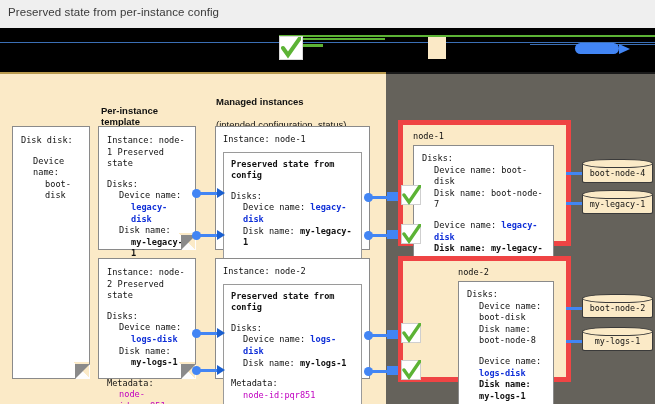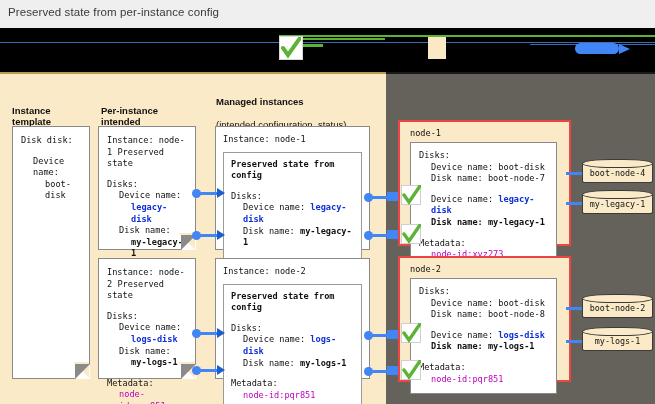--- a/index.html
+++ b/index.html
@@ -131,21 +131,21 @@
   .gap{display:block;height:9px;}
 
   
   .subcard{
     border:1px solid #9a9a9a;margin:6px 0 0 0;padding:6px 7px 7px 7px;
     background:#fff;
   }
 
   
   .node-card{
-    position:absolute;background:#fbeac7;border:2px solid #ef4444;
+    position:absolute;background:#fbeac7;border:5px solid #ef4444;
     box-sizing:border-box;
   }
   .node-card .node-title{
     font-family:"DejaVu Sans Mono", monospace;
     font-size:8.6px;color:#111;padding:6px 0 4px 10px;
   }
   .node-inner{
     background:#fff;border:1px solid #8a8a8a;
     margin:0 12px 10px 10px;padding:7px 8px 8px 8px;
     font-family:"DejaVu Sans Mono", monospace;
@@ -235,25 +235,22 @@
   </div>
 
   <div class="panel-cream"></div>
 
   <div class="panel-gray"></div>
   <div class="panel-gray-head">
     <div></div>
     <div></div>
   </div>
 
-  <div class="col-head" id="h-template">
-    <span class="line-b">Instance</span><span class="line-b">template</span>
-  </div>
   <div class="col-head" id="h-configs">
-    <span class="line-b">Per-instance</span><span class="line-b">intended</span>
+    <span class="line-b">Per-instance</span><span class="line-b">template</span>
   </div>
   <div class="col-head" id="h-managed">
     <span class="line-b">Managed instances</span>
     <span class="line-n">(intended configuration, status)</span>
     <span class="line-b">autogenerated</span>
   </div>
 
   <div class="card dogear" style="left:12px;top:126px;width:78px;height:253px;">
     <div class="pad">
       <span>Disk disk:</span>
@@ -340,21 +337,21 @@
       <span class="ind1">Disk name: boot-node-7</span>
       <span class="gap"></span>
       <span class="ind1"><span>Device name: </span><span class="blue">legacy-disk</span></span>
       <span class="ind1 bold">Disk name: my-legacy-1</span>
       <span class="gap"></span>
       <span>Metadata:</span>
       <span class="ind1 purple">node-id:xyz273</span>
     </div>
   </div>
 
-  <div class="node-card" style="left:398px;top:256px;width:173px;height:126px;">
+  <div class="node-card" style="left:398px;top:256px;width:173px;height:126px;padding-left:45px;">
     <div class="node-title">node-2</div>
     <div class="node-inner">
       <span>Disks:</span>
       <span class="ind1">Device name: boot-disk</span>
       <span class="ind1">Disk name: boot-node-8</span>
       <span class="gap"></span>
       <span class="ind1"><span>Device name: </span><span class="blue">logs-disk</span></span>
       <span class="ind1 bold">Disk name: my-logs-1</span>
       <span class="gap"></span>
       <span>Metadata:</span>

